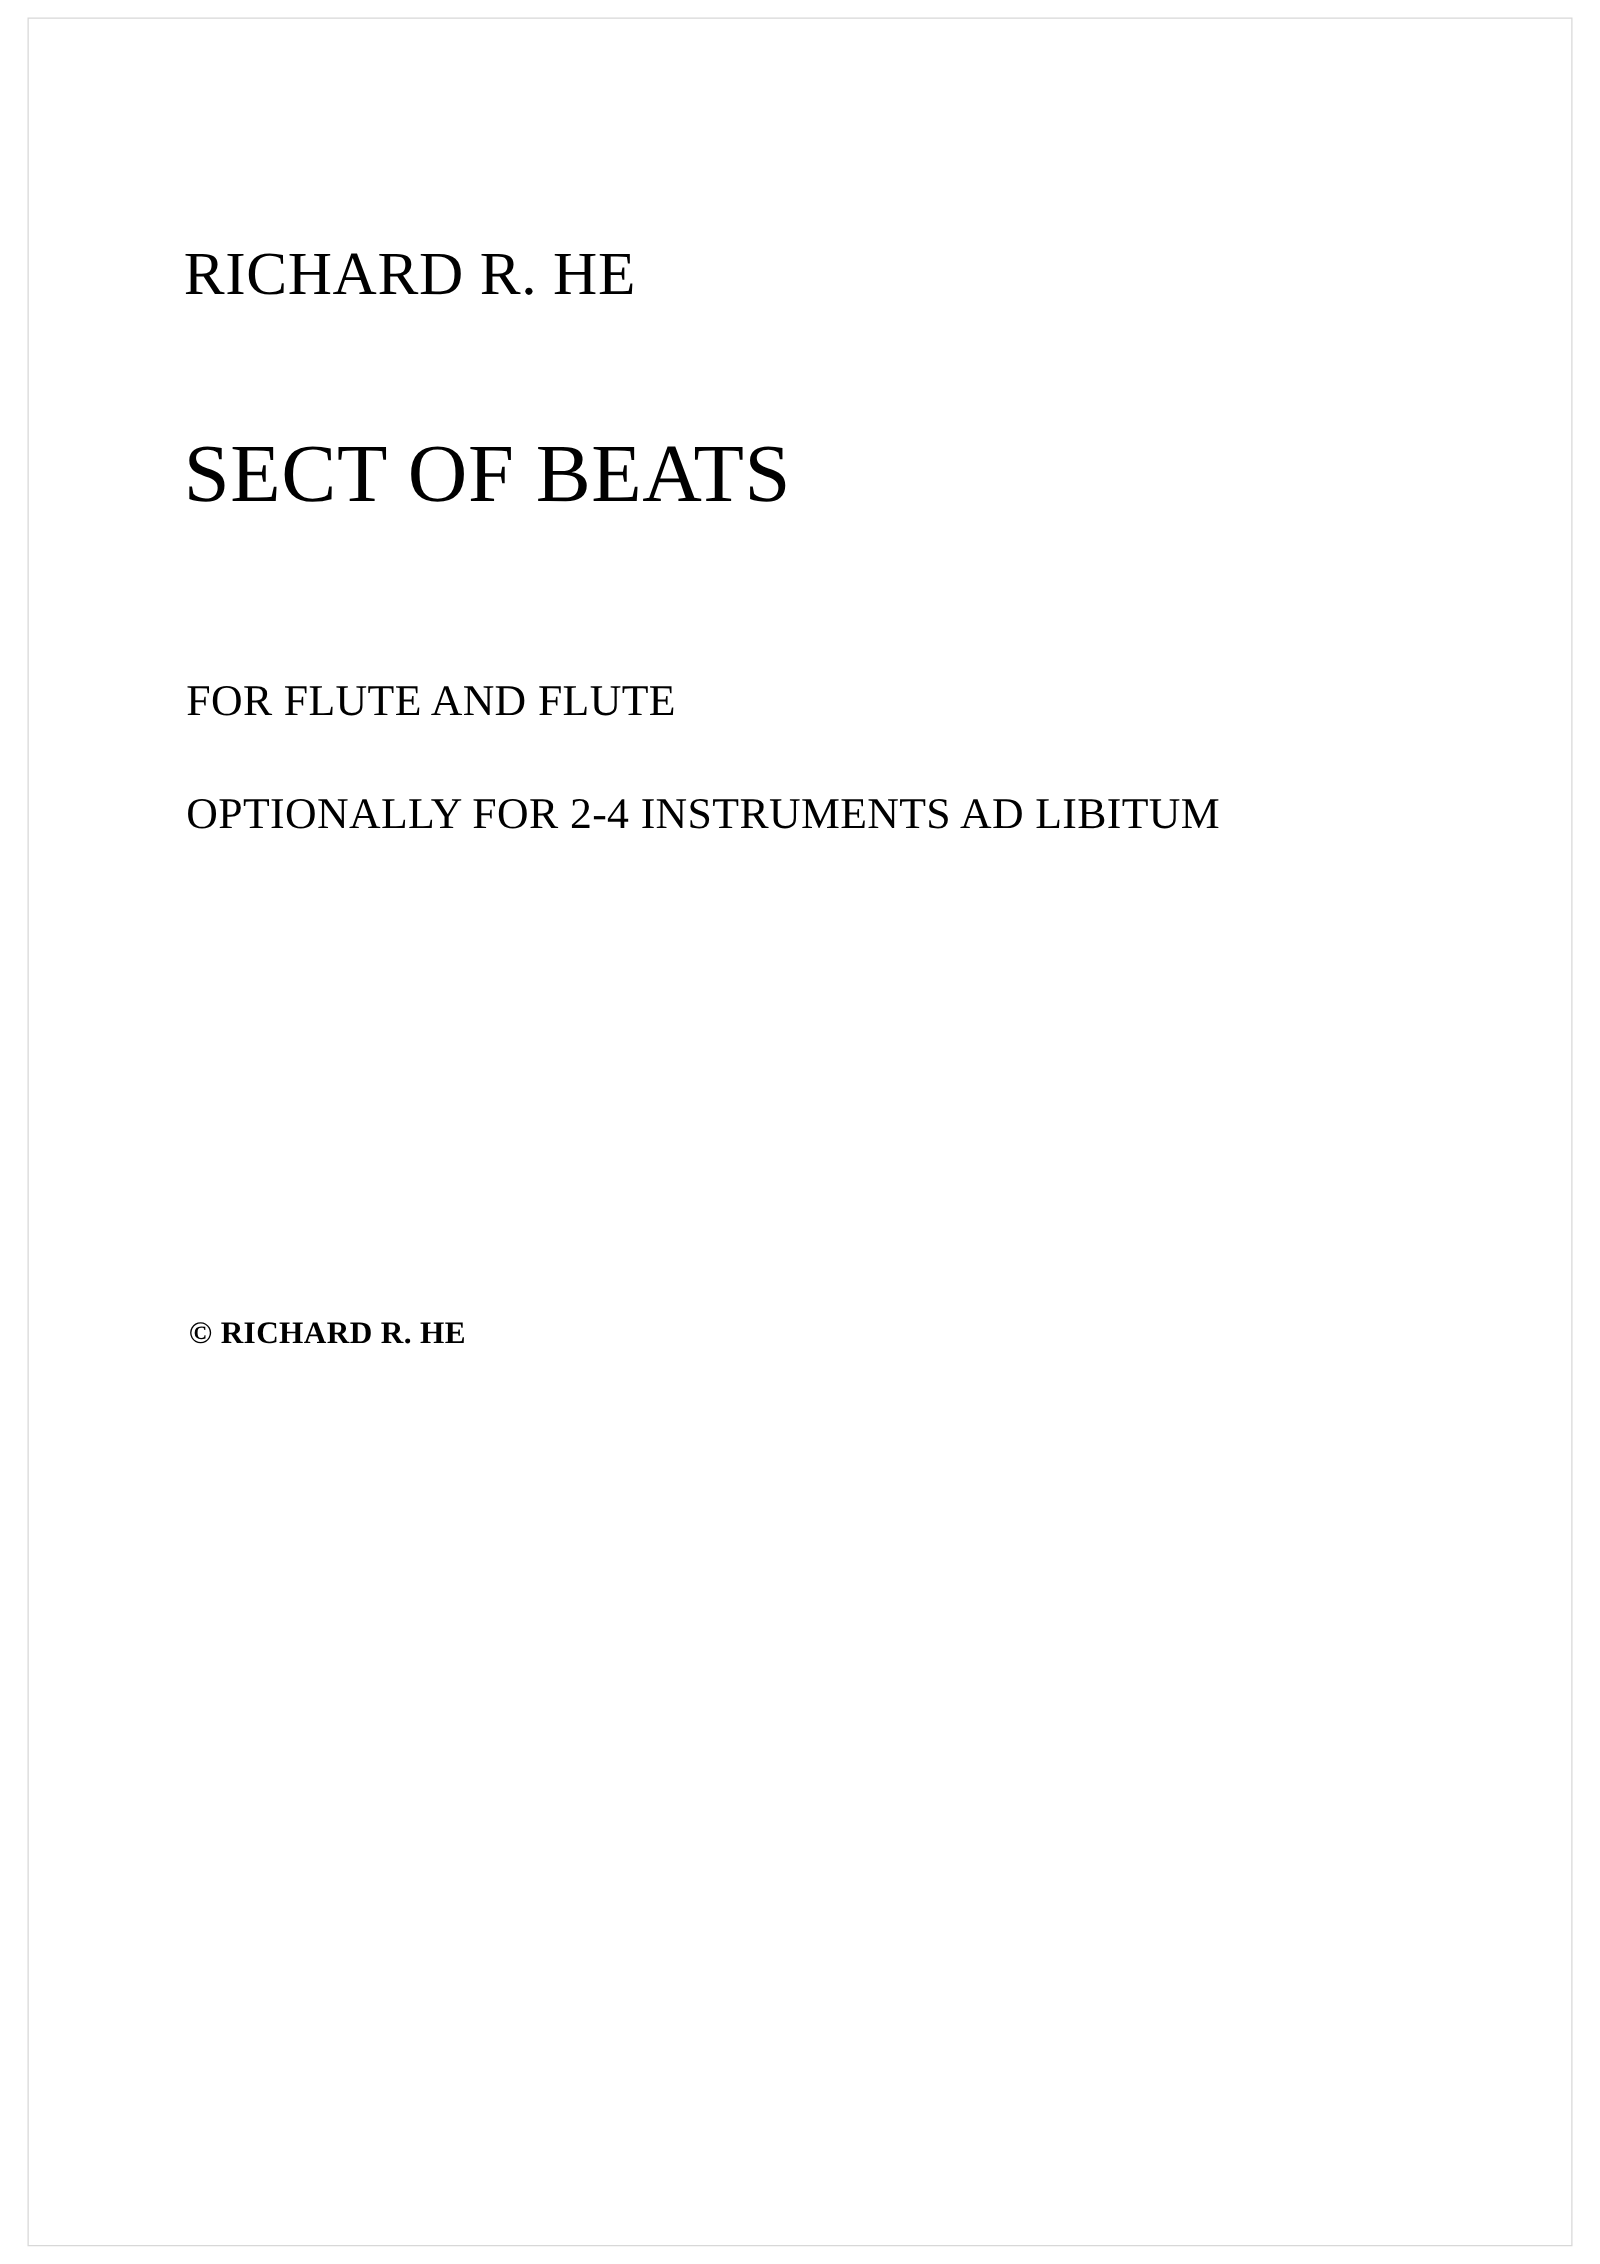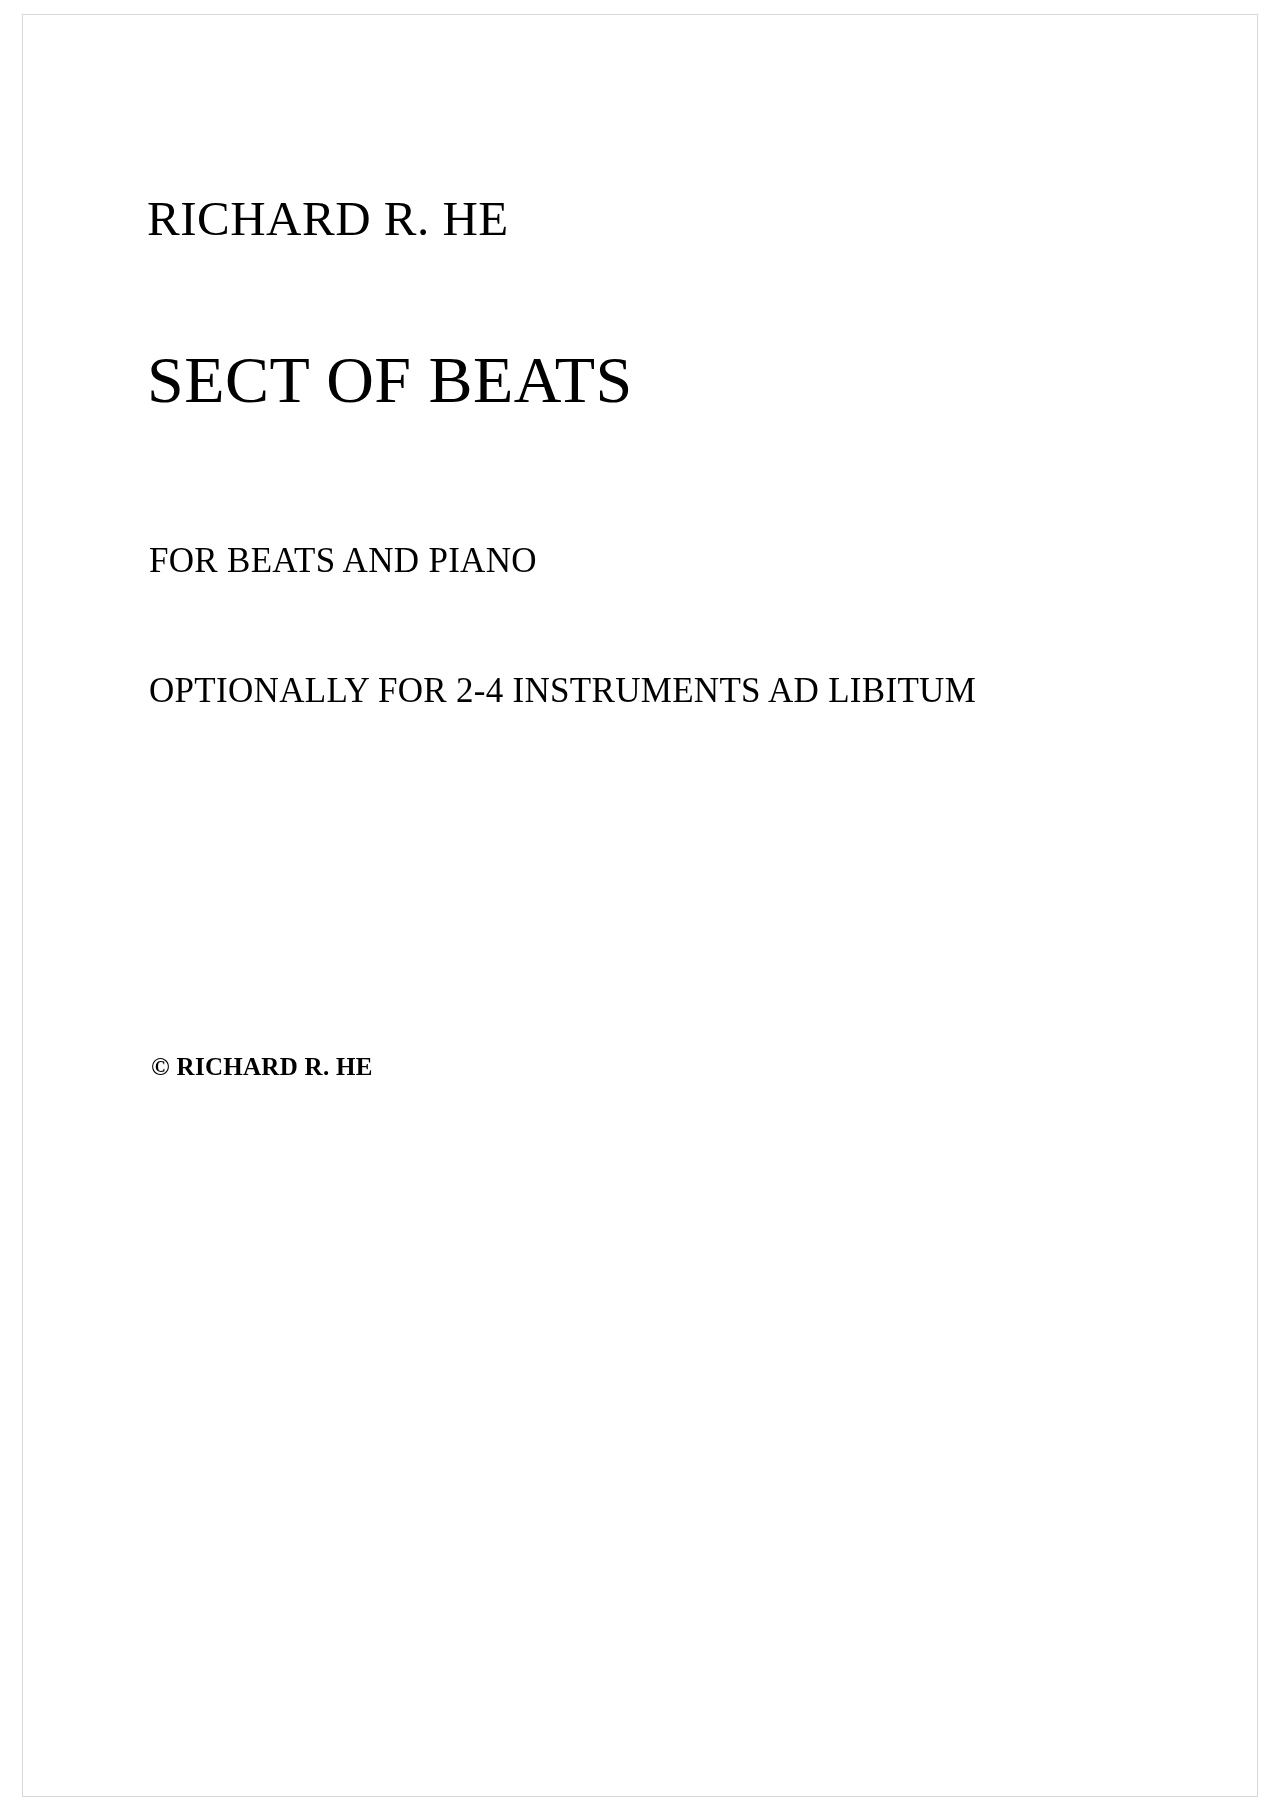--- a/index.html
+++ b/index.html
@@ -63,37 +63,36 @@
     white-space: nowrap;
   }
   .subtitle-2 {
     position: absolute;
     left: 126px;
     top: 617px;
     font-size: 35px;
     line-height: 1.1;
     letter-spacing: 0.3px;
     white-space: nowrap;
-    margin-top: 40px;
   }
   .copyright {
     position: absolute;
     left: 128px;
     top: 1038px;
     font-size: 25px;
     line-height: 1.1;
     letter-spacing: 0.3px;
     white-space: nowrap;
     font-weight: bold;
   }
 </style>
 </head>
 <body>
 
 <div class="page">
   <div class="sheet">
     <div class="composer">RICHARD R. HE</div>
     <div class="title">SECT OF BEATS</div>
-    <div class="subtitle-1">FOR BEATS AND PIANO</div>
+    <div class="subtitle-1">FOR FLUTE AND FLUTE</div>
     <div class="subtitle-2">OPTIONALLY FOR 2-4 INSTRUMENTS AD LIBITUM</div>
     <div class="copyright">© RICHARD R. HE</div>
   </div>
 </div>
 
 </body></html>

